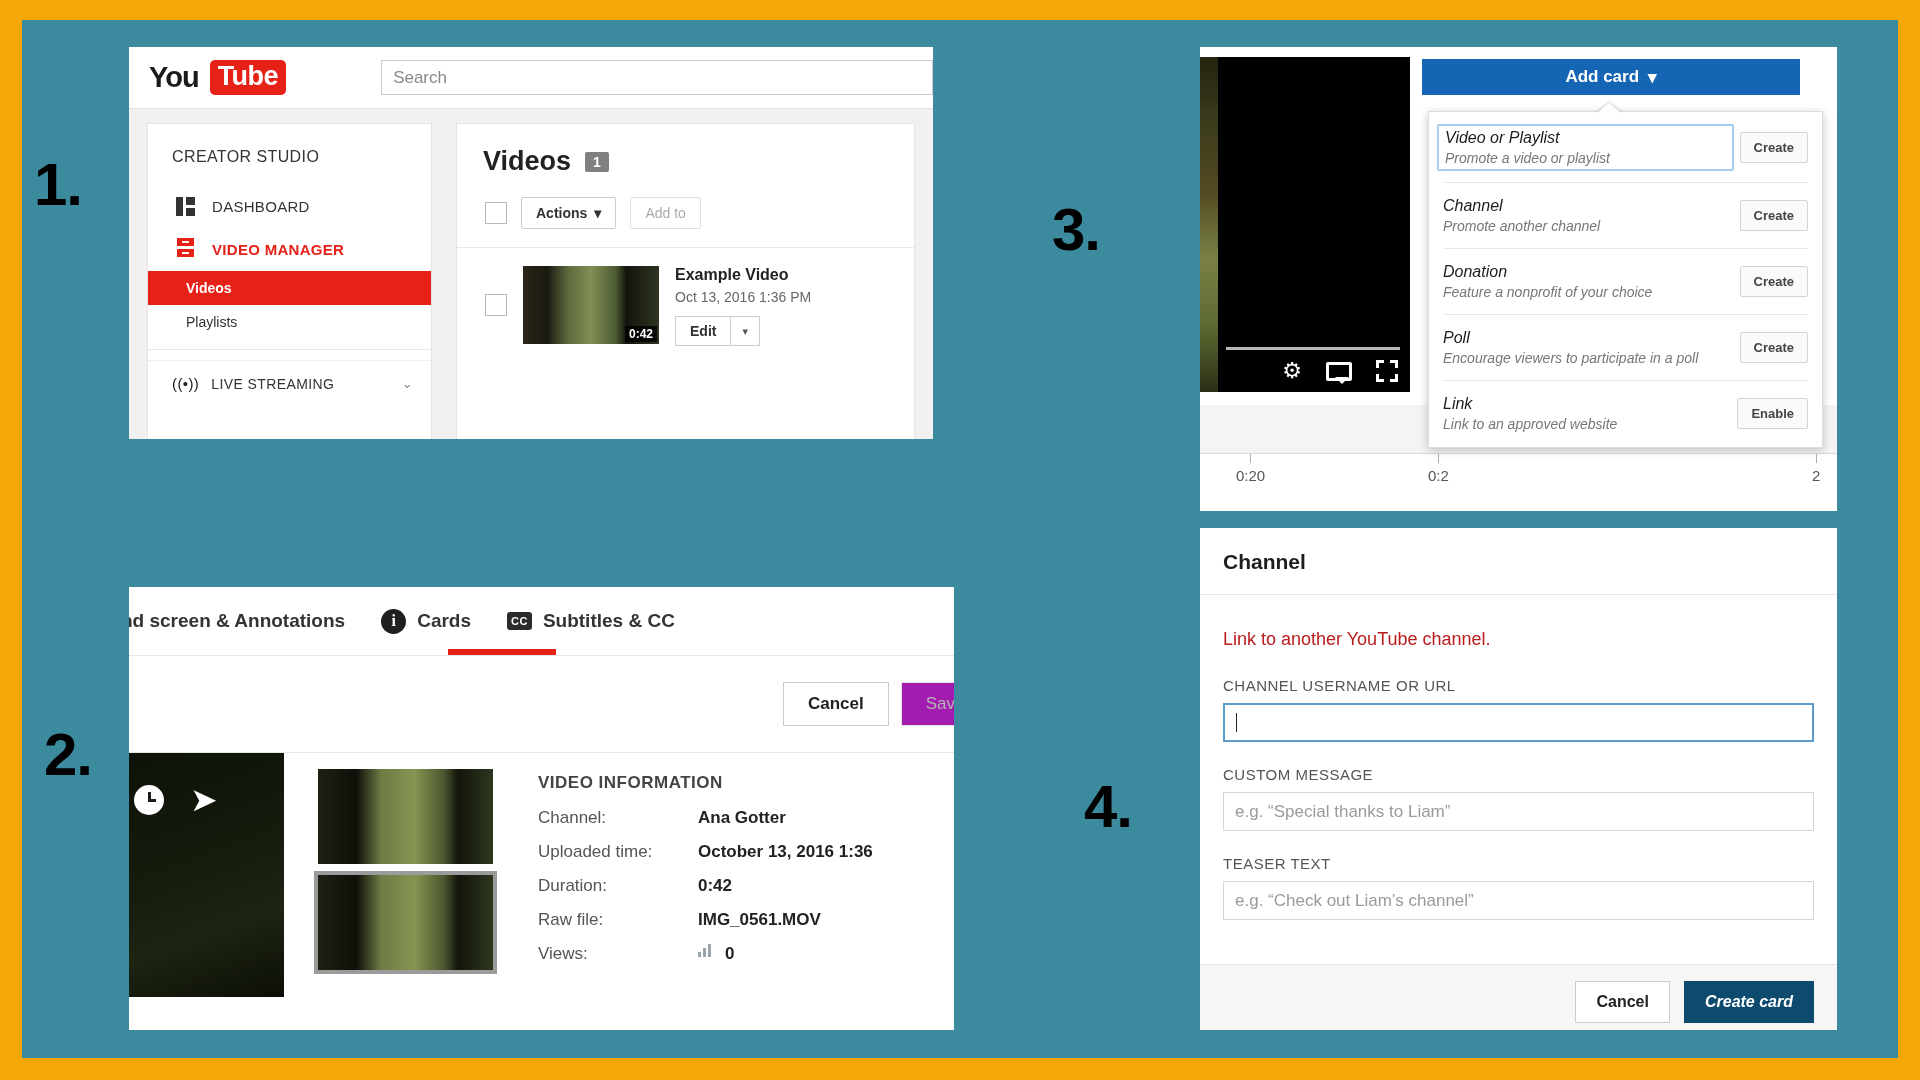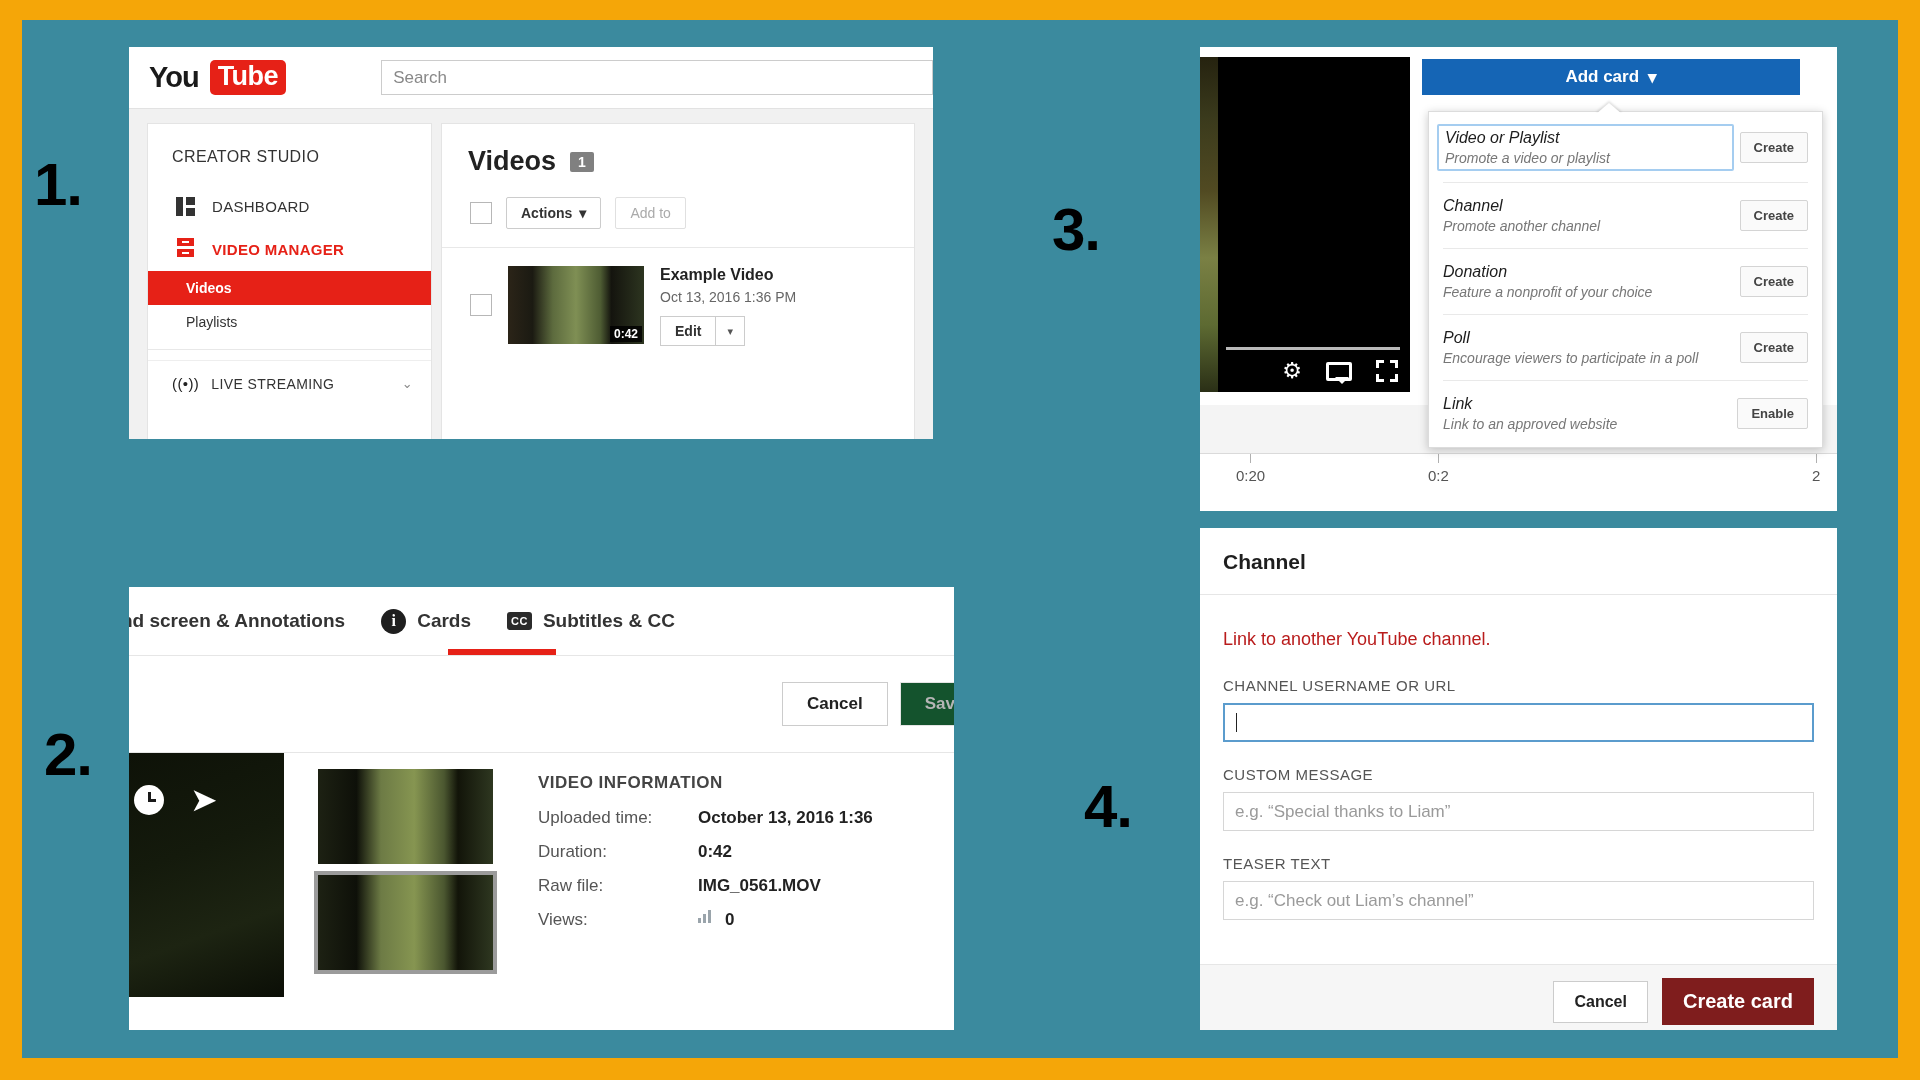--- a/index.html
+++ b/index.html
@@ -39,21 +39,21 @@
   .yt-logo .tube {
     background: #e62117; color: #fff; font-size: 27px; font-weight: bold;
     padding: 1px 8px 3px 8px; border-radius: 5px; margin-left: 5px; letter-spacing: -.5px;
   }
   .yt-search {
     margin-left: 95px; width: 578px; height: 35px;
     border: 1px solid #ccc; background: #fff;
     display: flex; align-items: center; padding-left: 11px;
     font-size: 17px; color: #888;
   }
-  .p1-body { display: flex; background: #f1f1f1; height: 330px; padding: 14px 18px 0 18px; gap: 9px; }
+  .p1-body { display: flex; background: #f1f1f1; height: 330px; padding: 14px 18px 0 18px; gap: 24px; }
   .cs-side { width: 285px; background: #fff; border: 1px solid #e4e4e4; border-bottom: none; }
   .cs-title { padding: 24px 0 20px 24px; font-size: 16px; color: #333; letter-spacing: .4px; font-weight: 400; }
   .cs-row { display: flex; align-items: center; padding: 11px 0 11px 24px; font-size: 15px; letter-spacing: .3px; color: #333; }
   .cs-row.redtext { color: #e62117; font-weight: bold; }
   .cs-icon { width: 26px; margin-right: 14px; display: flex; align-items: center; justify-content: center; }
   .dash-ico { display: grid; grid-template-columns: 7px 9px; grid-template-rows: 8px 8px; gap: 3px; }
   .dash-ico i { background: #333; display: block; }
   .dash-ico i:nth-child(1) { grid-row: 1 / span 2; height: 19px; }
   .vm-ico { width: 17px; }
   .vm-ico i { display: block; height: 8px; background: #e62117; margin-bottom: 3px; position: relative; }
@@ -106,21 +106,21 @@
     font-size: 16px; font-weight: bold; font-family: "Liberation Serif", serif;
   }
   .ico-cc {
     background: #2b2b2b; color: #fff; font-size: 11px; font-weight: bold;
     padding: 3px 4px; border-radius: 3px; letter-spacing: .5px;
   }
   .tab-underline { position: absolute; left: 319px; bottom: 0; width: 108px; height: 6px; background: #e62117; }
   .cards-sep { height: 1px; background: #e6e6e6; }
   .cards-actionbar { display: flex; justify-content: flex-end; align-items: center; gap: 12px; height: 96px; padding-right: 0; }
   .btn-cancel { border: 1px solid #ccc; background: #fff; padding: 11px 24px; font-size: 17px; font-weight: bold; color: #222; }
-  .btn-save { border: 1px solid #e4e4e4; background: #14532d; padding: 11px 24px; font-size: 17px; font-weight: bold; color: #b5b5b5; margin-right: -26px; }
+  .btn-save { border: 1px solid #e4e4e4; background: #a21caf; padding: 11px 24px; font-size: 17px; font-weight: normal; color: #b5b5b5; margin-right: -26px; }
   .cards-body { display: flex; border-top: 1px solid #e6e6e6; height: 245px; }
   .preview-vid {
     width: 155px; height: 100%; position: relative;
     background: linear-gradient(160deg, #0e1208 0%, #141a0c 40%, #1d2412 70%, #0b0e06 100%);
   }
   .pv-icons { position: absolute; top: 30px; left: 5px; display: flex; gap: 26px; align-items: center; }
   .pv-clock { width: 30px; height: 30px; border-radius: 50%; background: #fff; position: relative; }
   .pv-clock::after { content: ''; position: absolute; left: 14px; top: 7px; width: 3px; height: 9px; background: #1a1a1a; }
   .pv-clock::before { content: ''; position: absolute; left: 14px; top: 14px; width: 8px; height: 3px; background: #1a1a1a; }
   .pv-share { color: #fff; font-size: 33px; line-height: 1; }
@@ -204,21 +204,21 @@
     display: flex; align-items: center; padding-left: 11px;
     font-size: 17px; color: #9a9a9a; margin-bottom: 24px;
   }
   .fld-input.focused { border: 2px solid #5b9ccd; color: #222; }
   .caret-bar { display: inline-block; width: 1px; height: 19px; background: #222; }
   .dlg-foot {
     border-top: 1px solid #e6e6e6; background: #f6f6f6; height: 74px;
     display: flex; align-items: center; justify-content: flex-end; gap: 14px; padding-right: 23px;
   }
   .btn-dlg-cancel { border: 1px solid #ccc; background: #fff; padding: 11px 20px; font-size: 16px; font-weight: bold; color: #222; }
-  .btn-dlg-create { border: none; background: #7f1d1d; color: #fff; padding: 12px 21px; font-size: 20px; font-weight: bold; }
+  .btn-dlg-create { border: none; background: #0c4a6e; color: #fff; padding: 12px 21px; font-size: 16px; font-weight: bold; font-style: italic; }
 </style>
 </head>
 <body>
 
 <div class="canvas">
 
   <div class="step-num" style="left:12px; top:130px;">1.</div>
   <div class="step-num" style="left:22px; top:700px;">2.</div>
   <div class="step-num" style="left:1030px; top:175px;">3.</div>
   <div class="step-num" style="left:1062px; top:752px;">4.</div>
@@ -321,20 +321,24 @@
           <span class="pv-share">➤</span>
         </div>
       </div>
       <div class="thumbs-col">
         <div class="tmb"></div>
         <div class="tmb sel"></div>
       </div>
       <div class="vinfo">
         <h4>VIDEO INFORMATION</h4>
         <div class="row">
+          <span class="k">Channel:</span>
+          <span class="v">Ana Gotter</span>
+        </div>
+        <div class="row">
           <span class="k">Uploaded time:</span>
           <span class="v">October 13, 2016 1:36</span>
         </div>
         <div class="row">
           <span class="k">Duration:</span>
           <span class="v">0:42</span>
         </div>
         <div class="row">
           <span class="k">Raw file:</span>
           <span class="v">IMG_0561.MOV</span>

